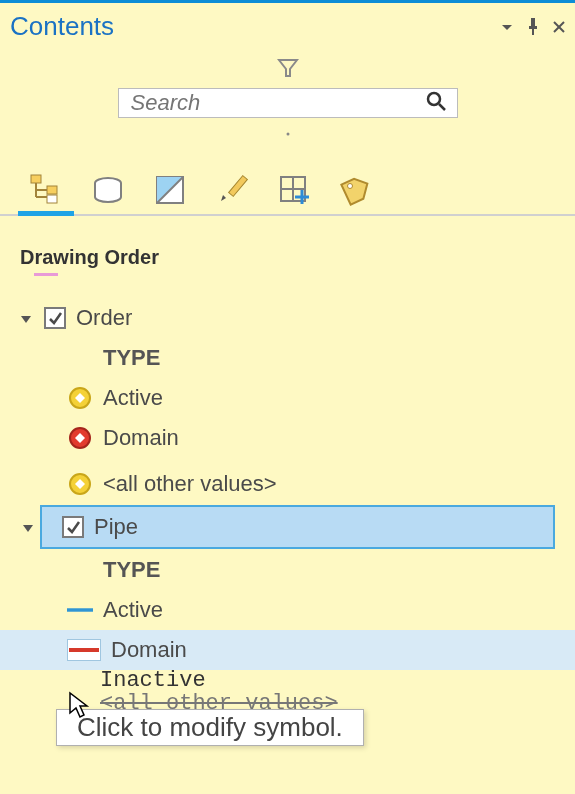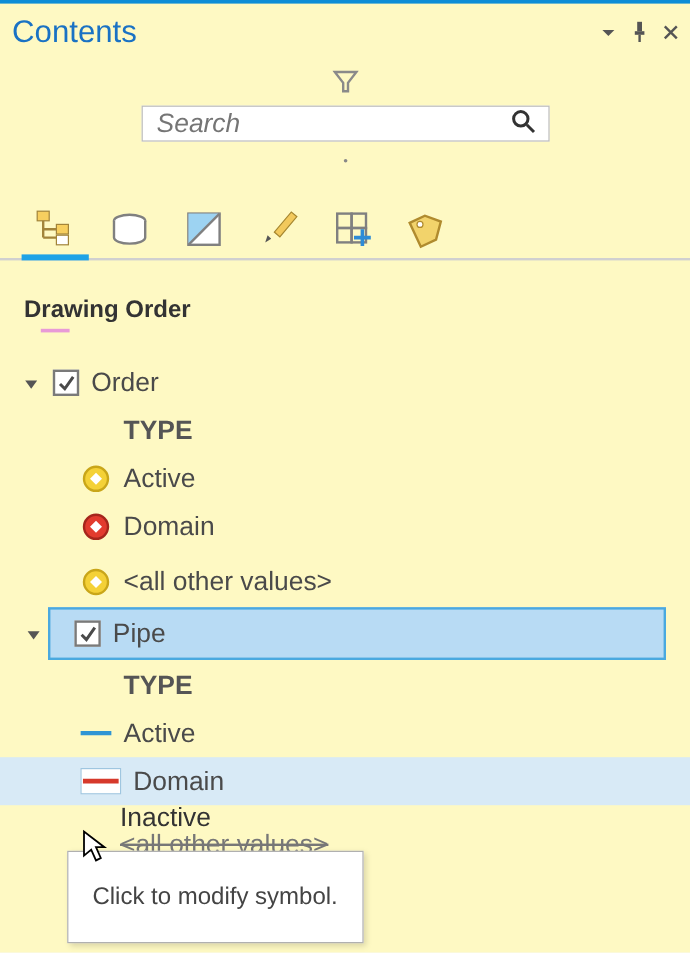--- a/index.html
+++ b/index.html
@@ -163,32 +163,32 @@
     justify-content: center;
     cursor: pointer;
   }
   .tree-label { flex: 1; }
   .tooltip {
     position: absolute;
     left: 56px;
     top: 706px;
     background: #fff;
     border: 1.5px solid #b0b0b0;
-    padding: 26px 20px;
-    font-size: 20px;
+    padding: 2px 20px;
+    font-size: 26px;
     color: #444;
     box-shadow: 2px 2px 5px rgba(0,0,0,0.15);
   }
   .cursor {
     position: absolute;
     left: 68px;
     top: 688px;
     pointer-events: none;
   }
-  .truncated { color: #333; }
+  .truncated { color: #333; font-family: Liberation Mono, monospace; }
 </style>
 </head>
 <body>
 
 <div class="panel">
 
   <div class="titlebar">
     <span>Contents</span>
     <div class="titlebar-spacer"></div>
     <div class="winbtn">

